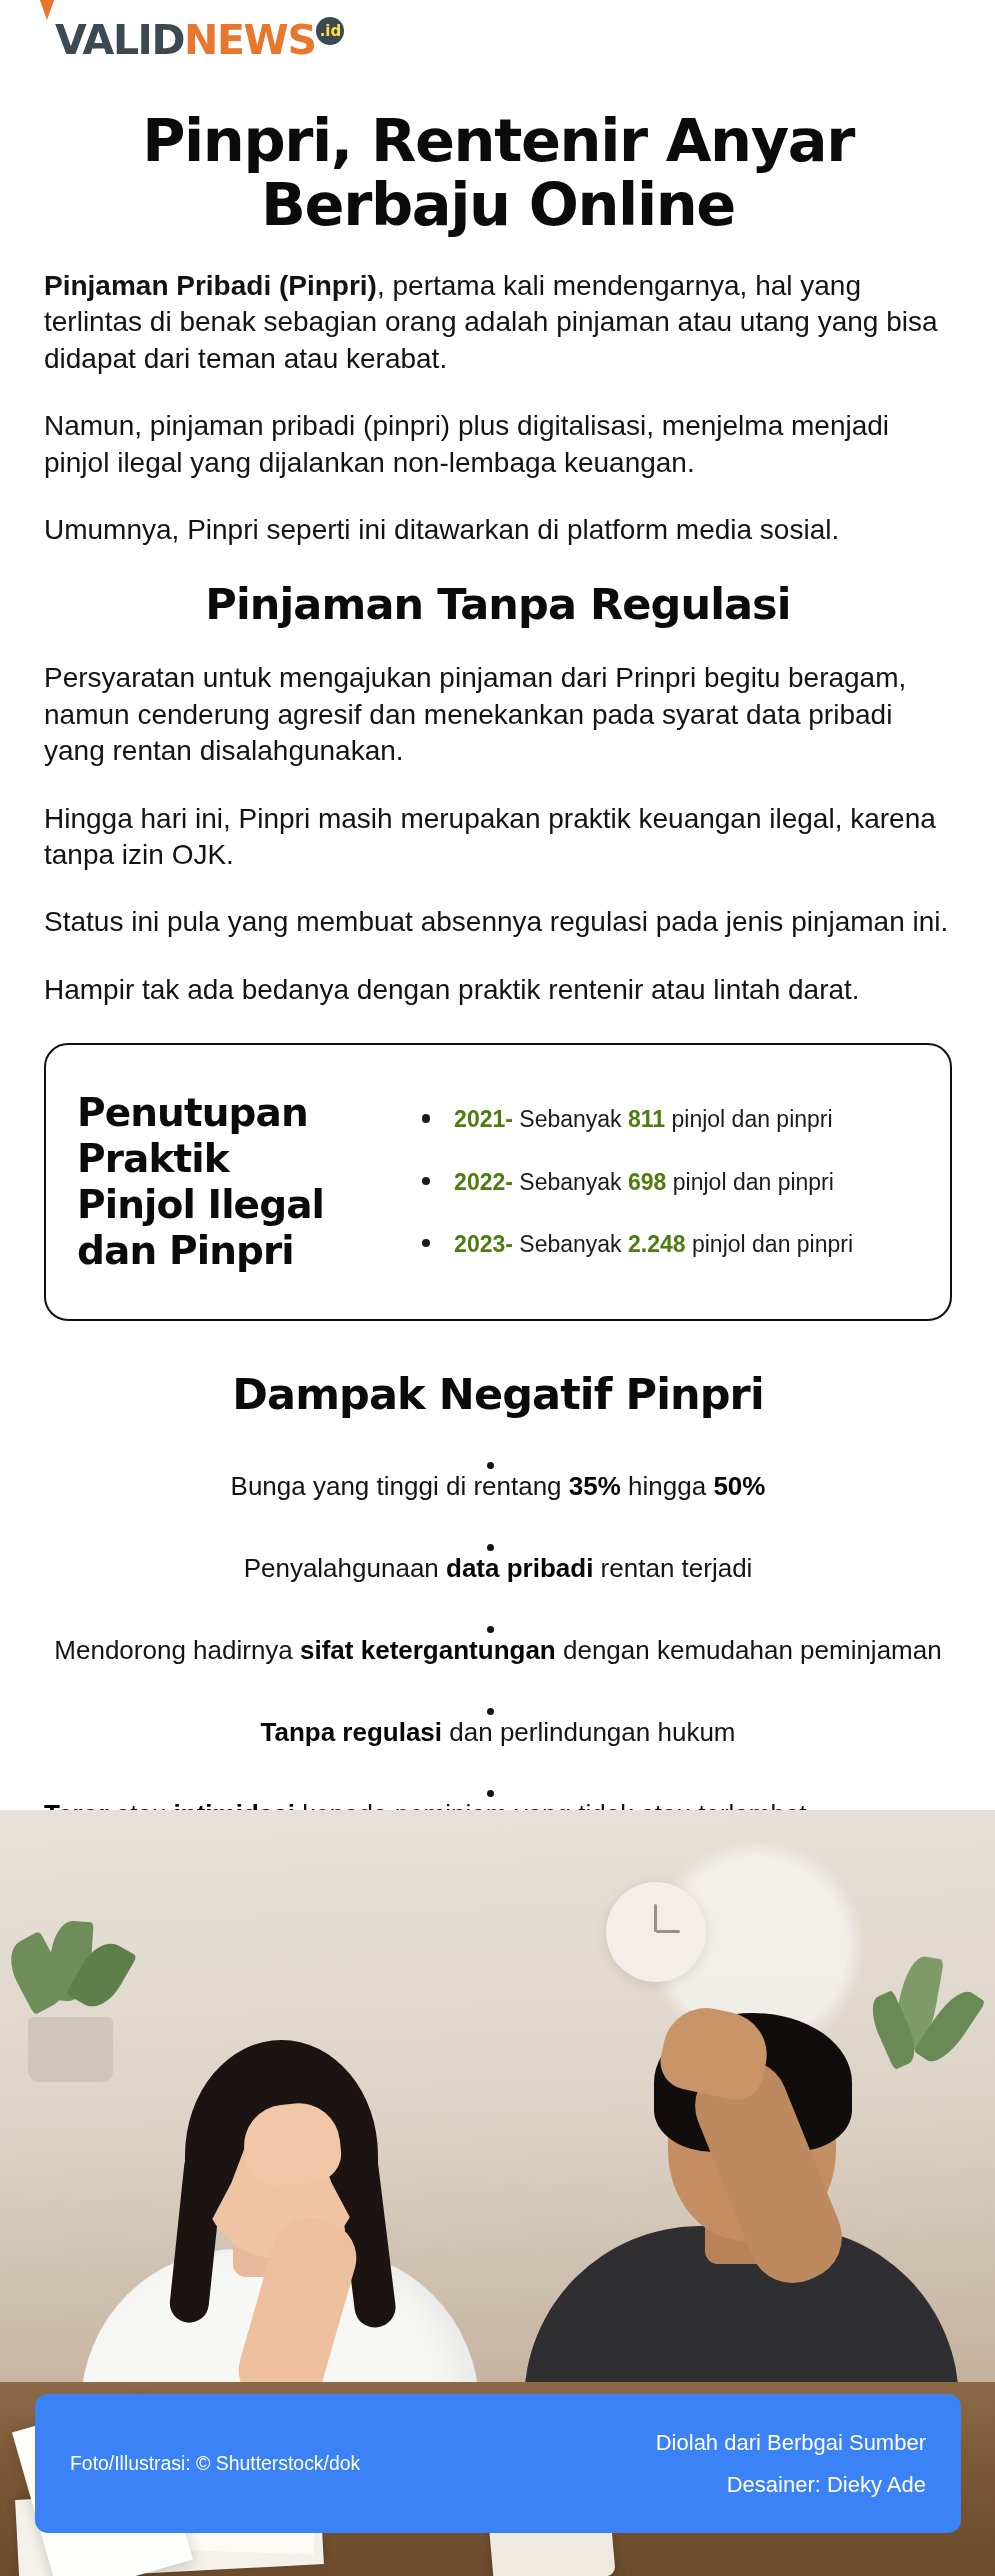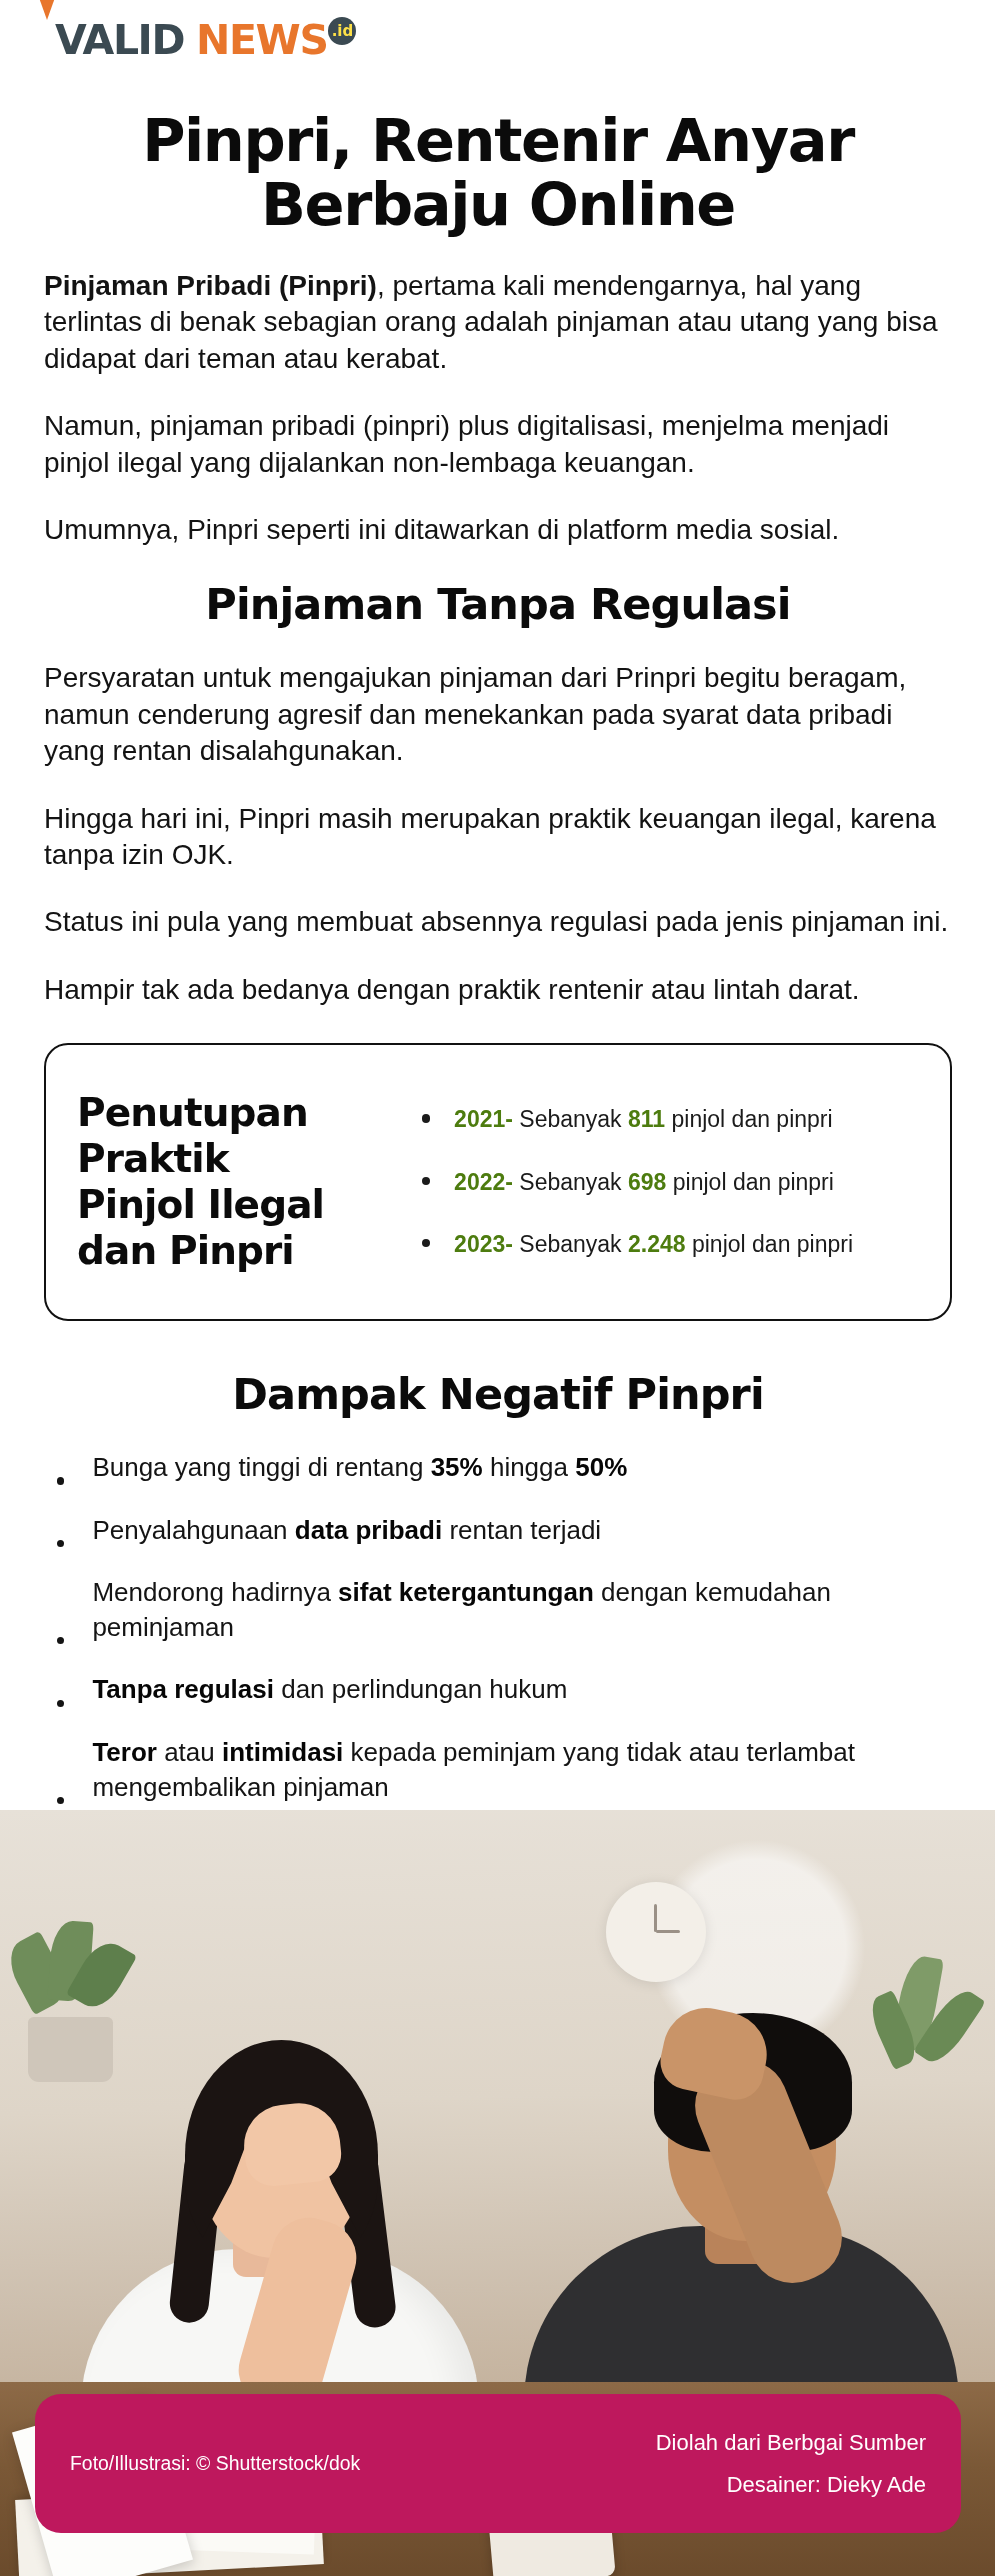--- a/index.html
+++ b/index.html
@@ -26,21 +26,21 @@
     display:flex; align-items:flex-start;
   }
   .logo-text {
     font-size:41px;
     font-weight:900;
     letter-spacing:-1.4px;
     line-height:1;
     font-family:"DejaVu Sans", sans-serif;
   }
   .logo-valid { color:#3b4a52; position:relative; }
-  .logo-news  { color:#e8762c;margin-left:12px; }
+  .logo-news  { color:#e8762c; }
   .logo-vmark {
     position:absolute;
     left:1.9px; top:3.7px;
     width:0; height:0;
     border-left:10.2px solid transparent;
     border-right:10.2px solid transparent;
     border-top:28px solid #e8762c;
     z-index:0;
   }
   .logo-valid span { position:relative; z-index:1; }
@@ -148,25 +148,26 @@
     border-radius:50%;
     background:#1b1b1b;
     margin:10.2px 24px 0 0;
   }
   .statbox-list .sitem b { font-weight:700; color:#4d7c0f; }
 
   
   ul.bullets { list-style:none; margin-top:5.6px; }
   ul.bullets li {
     display:flex;
-    align-items:flex-end;
+    align-items:center;
     font-size:26px;
     line-height:1.33;
     color:#141414;
     margin-bottom:28px;
+    flex-direction:column;
   }
   ul.bullets li .bdot {
     flex:0 0 auto;
     width:7.4px; height:7.4px;
     border-radius:50%;
     background:#141414;
     margin:12px 28px 0 13px;
   }
   ul.bullets li b { font-weight:700; color:#060606; }
   ul.bullets li .btxt { flex:1; }
@@ -360,22 +361,22 @@
     border-radius:9.3px;
     box-shadow:0 3.7px 11px rgba(0,0,0,.22);
     transform:rotate(-5deg);
   }
 
   
   .footer {
     position:absolute;
     left:35px; bottom:43px;
     width:926px; height:139px;
-    background:#be185d;
-    border-radius:26px;
+    background:#3b82f6;
+    border-radius:13px;
     display:flex;
     align-items:center;
     justify-content:space-between;
     padding:0 35px;
   }
   .footer .left-credit {
     color:#ffffff;
     font-size:19.4px;
     font-family:"Liberation Sans", sans-serif;
   }

